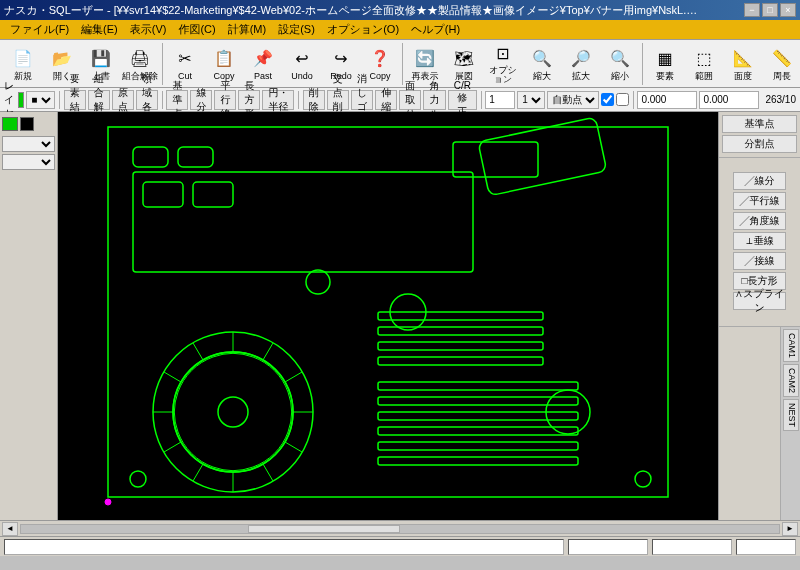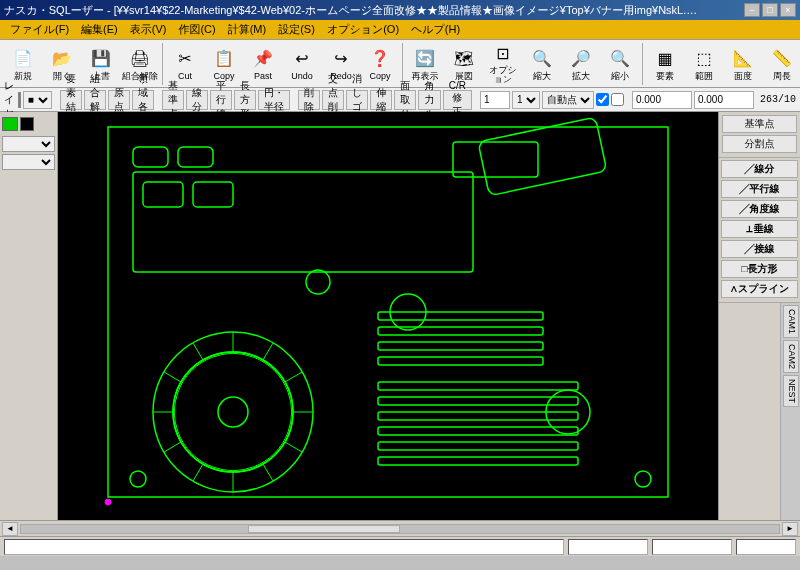--- a/index.html
+++ b/index.html
@@ -341,21 +341,21 @@
     <option>1</option>
   </select>
   <select style="height:18px;font-size:10px;border:1px solid #aaa;width:55px;">
     <option>自動点</option>
   </select>
   <input type="checkbox" checked="" style="">
   <input type="checkbox" style="">
   <div class="tb2-sep"></div>
   <input class="tb2-input" type="text" value="0.000" style="width: 60px;">
   <input class="tb2-input" type="text" value="0.000" style="width: 60px;">
-  <span style="margin-left:4px;font-size:10px;font-family:Liberation Mono, monospace;">263/10</span>
+  <span style="margin-left:4px;font-size:10px;">263/10</span>
 </div>
 
 <div id="main-area" style="height: 408px; display:flex;">
 
   <div id="left-panel" style="width:58px; background:#d4d0c8; border-right:1px solid #999; font-size:10px;">
     <div style="display:flex; flex-direction:column; padding:2px; gap:2px;">
 
       <div style="display:flex; align-items:center; gap:2px; height:20px;">
         <div style="width:16px;height:14px;background:#00cc00;border:1px solid #666;"></div>
         <div style="width:14px;height:14px;background:#000;border:1px solid #666;"></div>
@@ -456,21 +456,21 @@
     </svg>
   </div>
 
   <div id="right-panel" style="width:82px; background:#d4d0c8; border-left:1px solid #999; display:flex; flex-direction:column; font-size:10px; overflow:hidden;">
 
     <div style="padding:3px 3px 2px 3px;">
       <div class="right-btn">基準点</div>
       <div class="right-btn">分割点</div>
     </div>
 
-    <div style="border-top:1px solid #aaa; padding:2px;font-weight:bold;">
+    <div style="border-top:1px solid #aaa; padding:14px;">
       <div class="right-btn">╱線分</div>
       <div class="right-btn">╱平行線</div>
       <div class="right-btn">╱角度線</div>
       <div class="right-btn">⊥垂線</div>
       <div class="right-btn">╱接線</div>
       <div class="right-btn">□長方形</div>
       <div class="right-btn">∧スプライン</div>
     </div>
 
 

